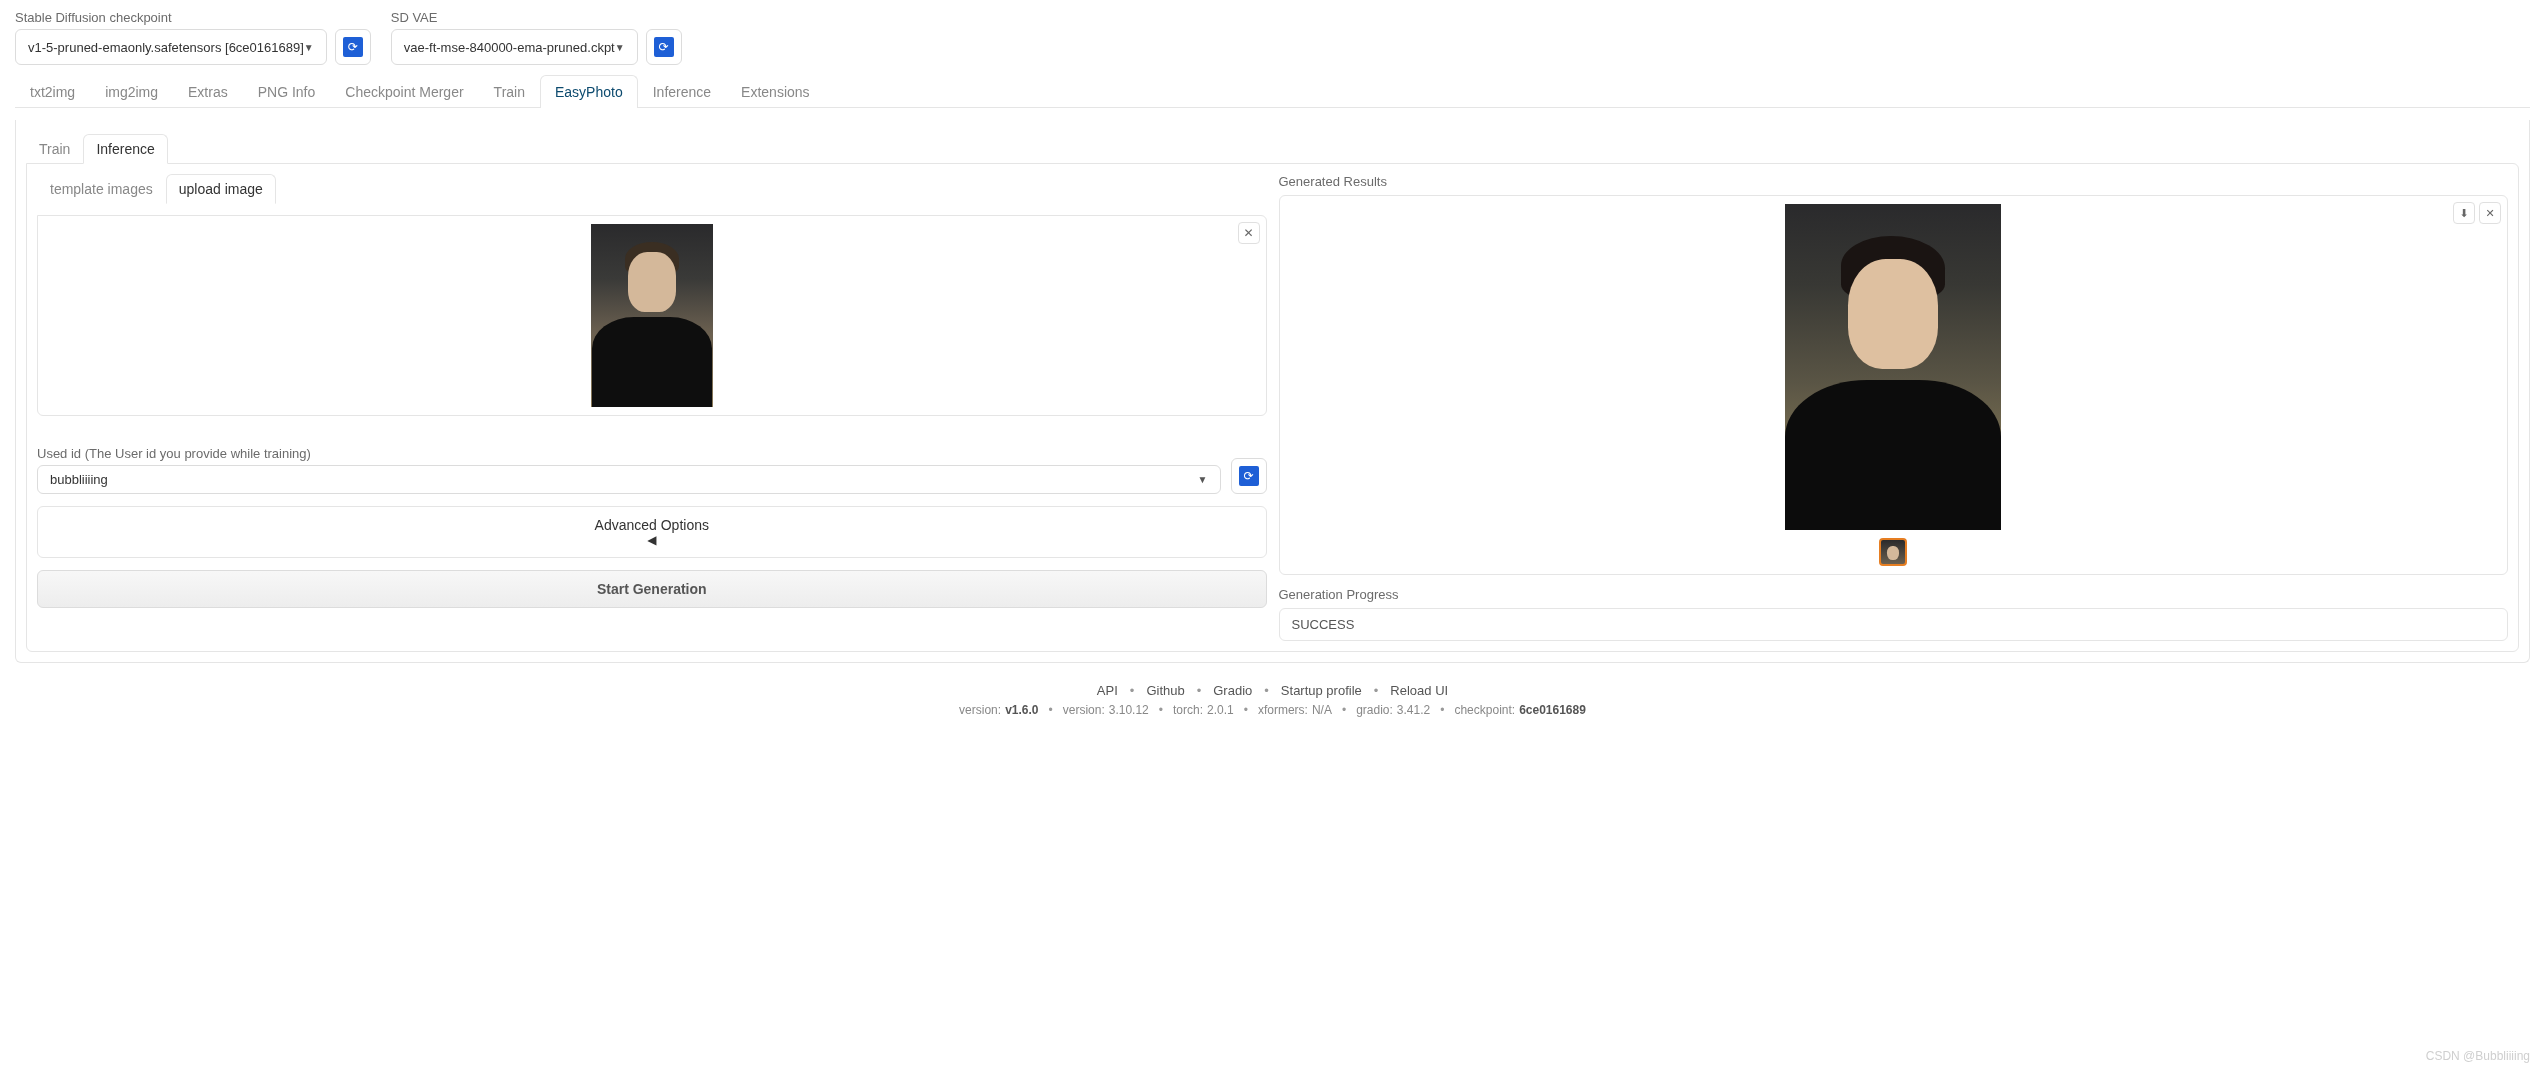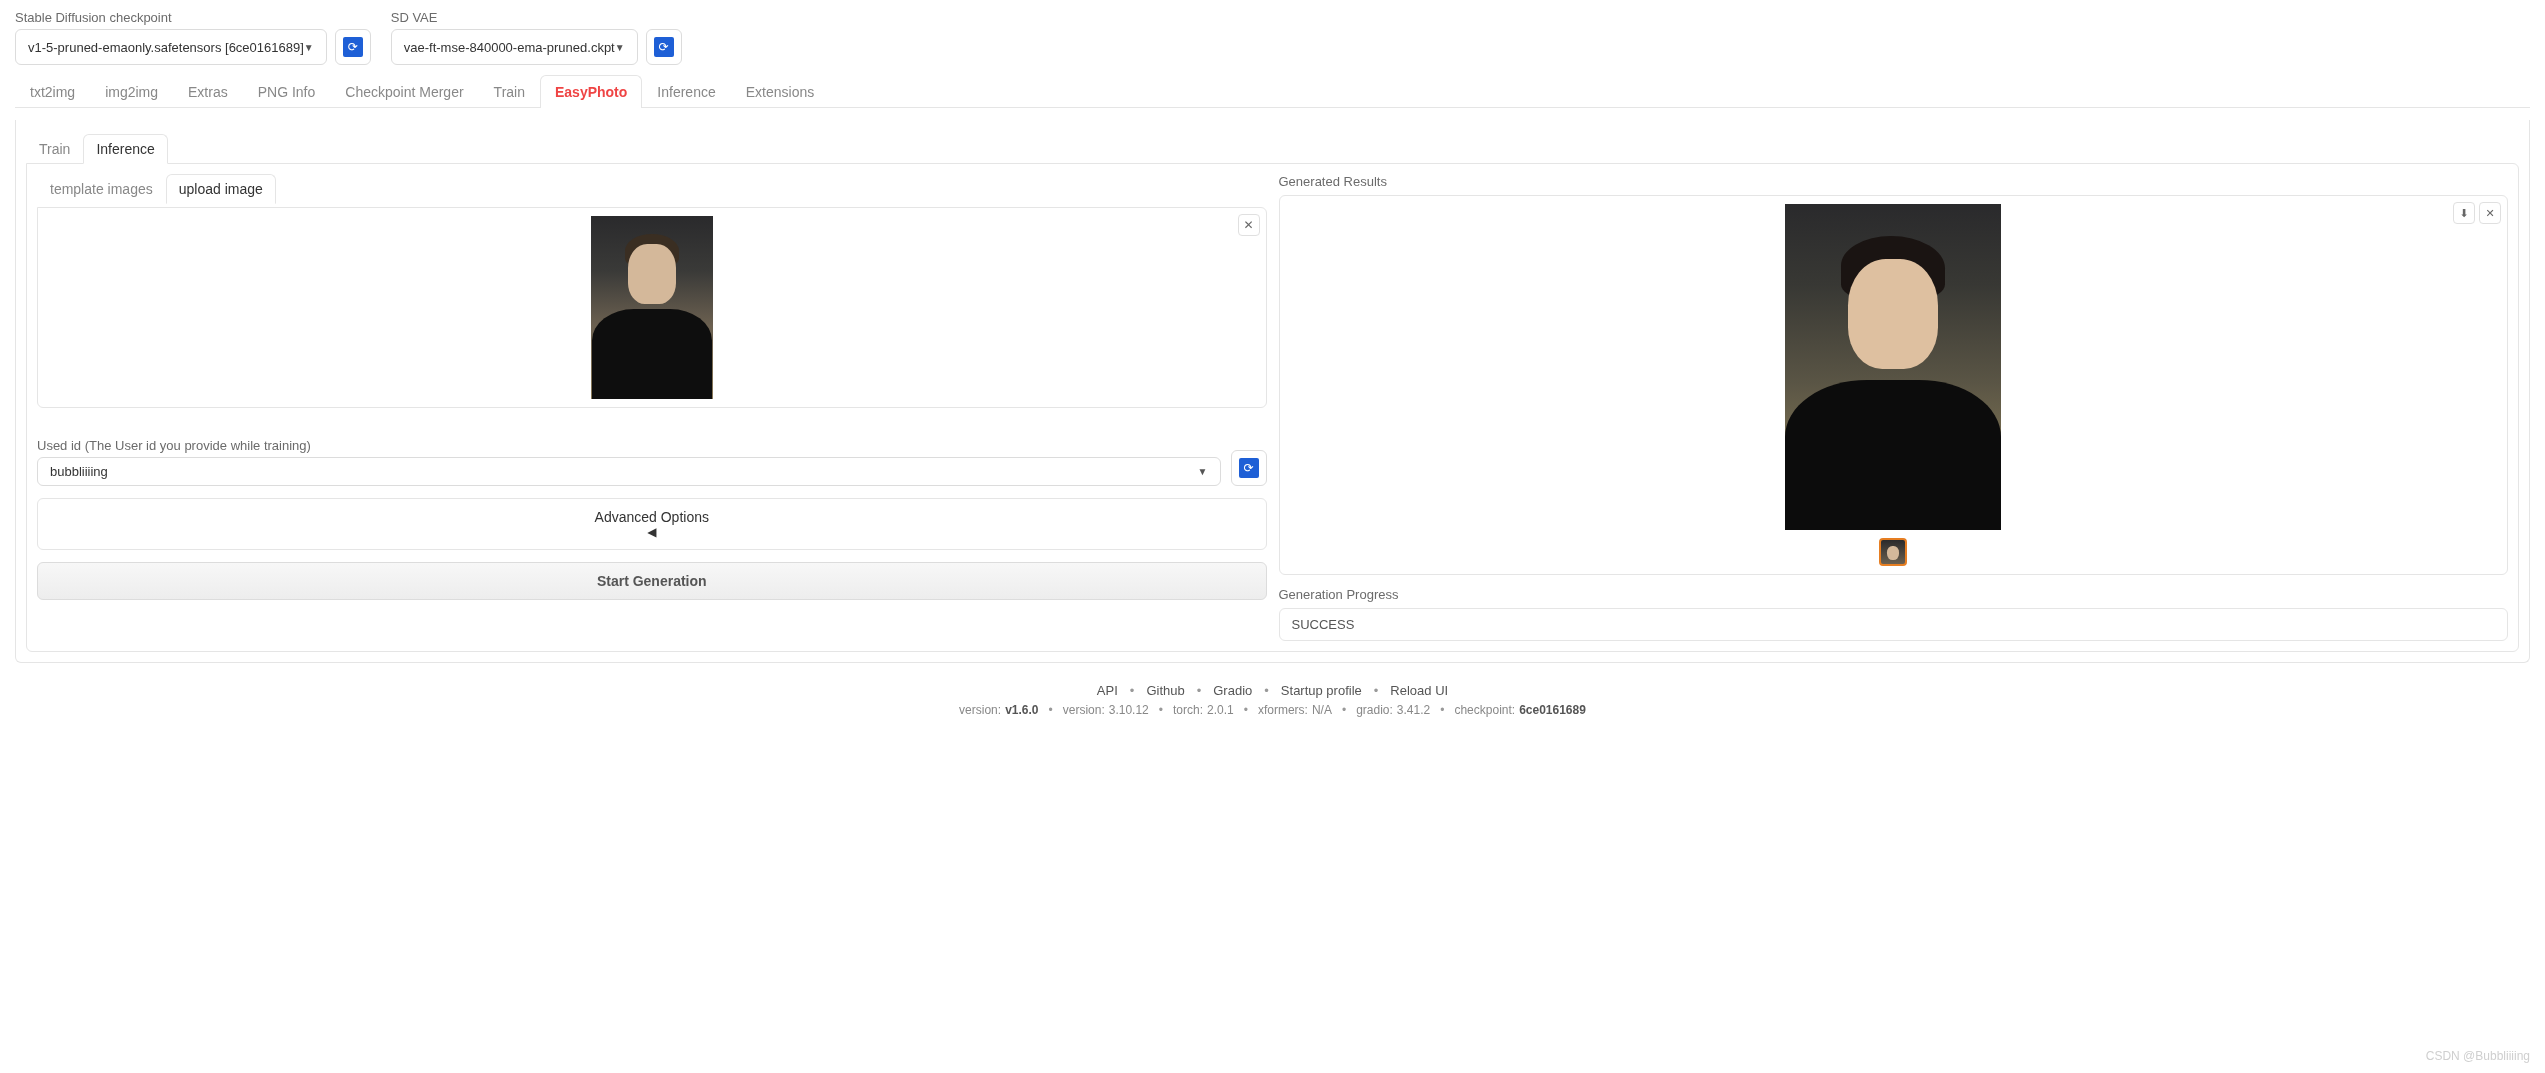--- a/index.html
+++ b/index.html
@@ -87,24 +87,23 @@
       padding: 8px 14px;
       font-size: 14px;
       color: #888;
       cursor: pointer;
       border: 1px solid transparent;
       border-bottom: none;
       border-radius: 6px 6px 0 0;
       margin-bottom: -1px;
     }
     .tab.active {
-      color: #ef4444;
+      color: #0c4a6e;
       border-color: #e5e5e5;
       background: #fff;
-      font-weight: bold;
     }
     .panel {
       border: 1px solid #e5e5e5;
       border-top: none;
       border-radius: 0 0 6px 6px;
       padding: 10px;
     }
     .sub-tabs {
       display: flex;
       margin-top: 4px;
@@ -124,21 +123,21 @@
       border-bottom-color: #fff;
       background: #fff;
     }
     .sub-panel {
       border: 1px solid #e5e5e5;
       border-radius: 0 6px 6px 6px;
       padding: 10px;
     }
     .inner-tabs {
       display: flex;
-      margin-bottom: 4px;
+      margin-bottom: 12px;
     }
     .inner-tab {
       padding: 6px 12px;
       font-size: 14px;
       color: #888;
       cursor: pointer;
       border: 1px solid transparent;
       border-radius: 6px 6px 0 0;
       margin-bottom: -1px;
     }

